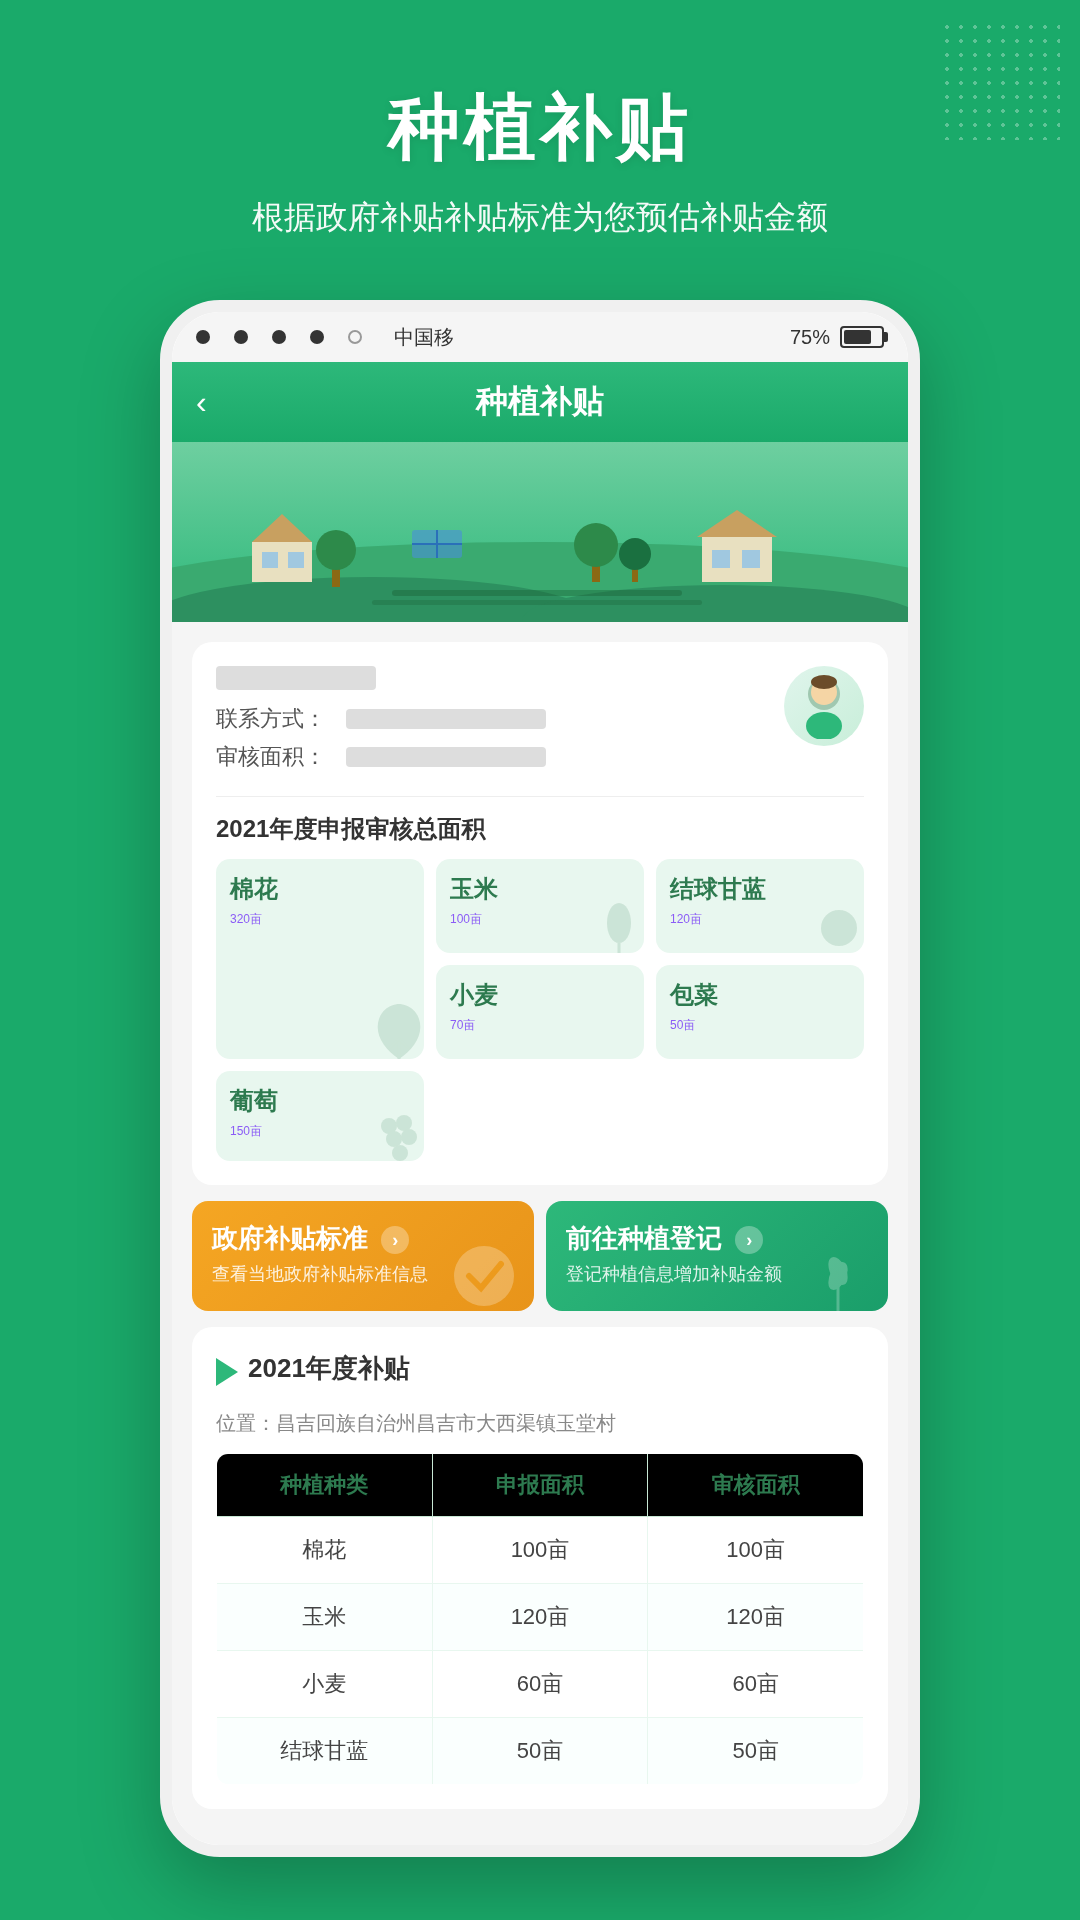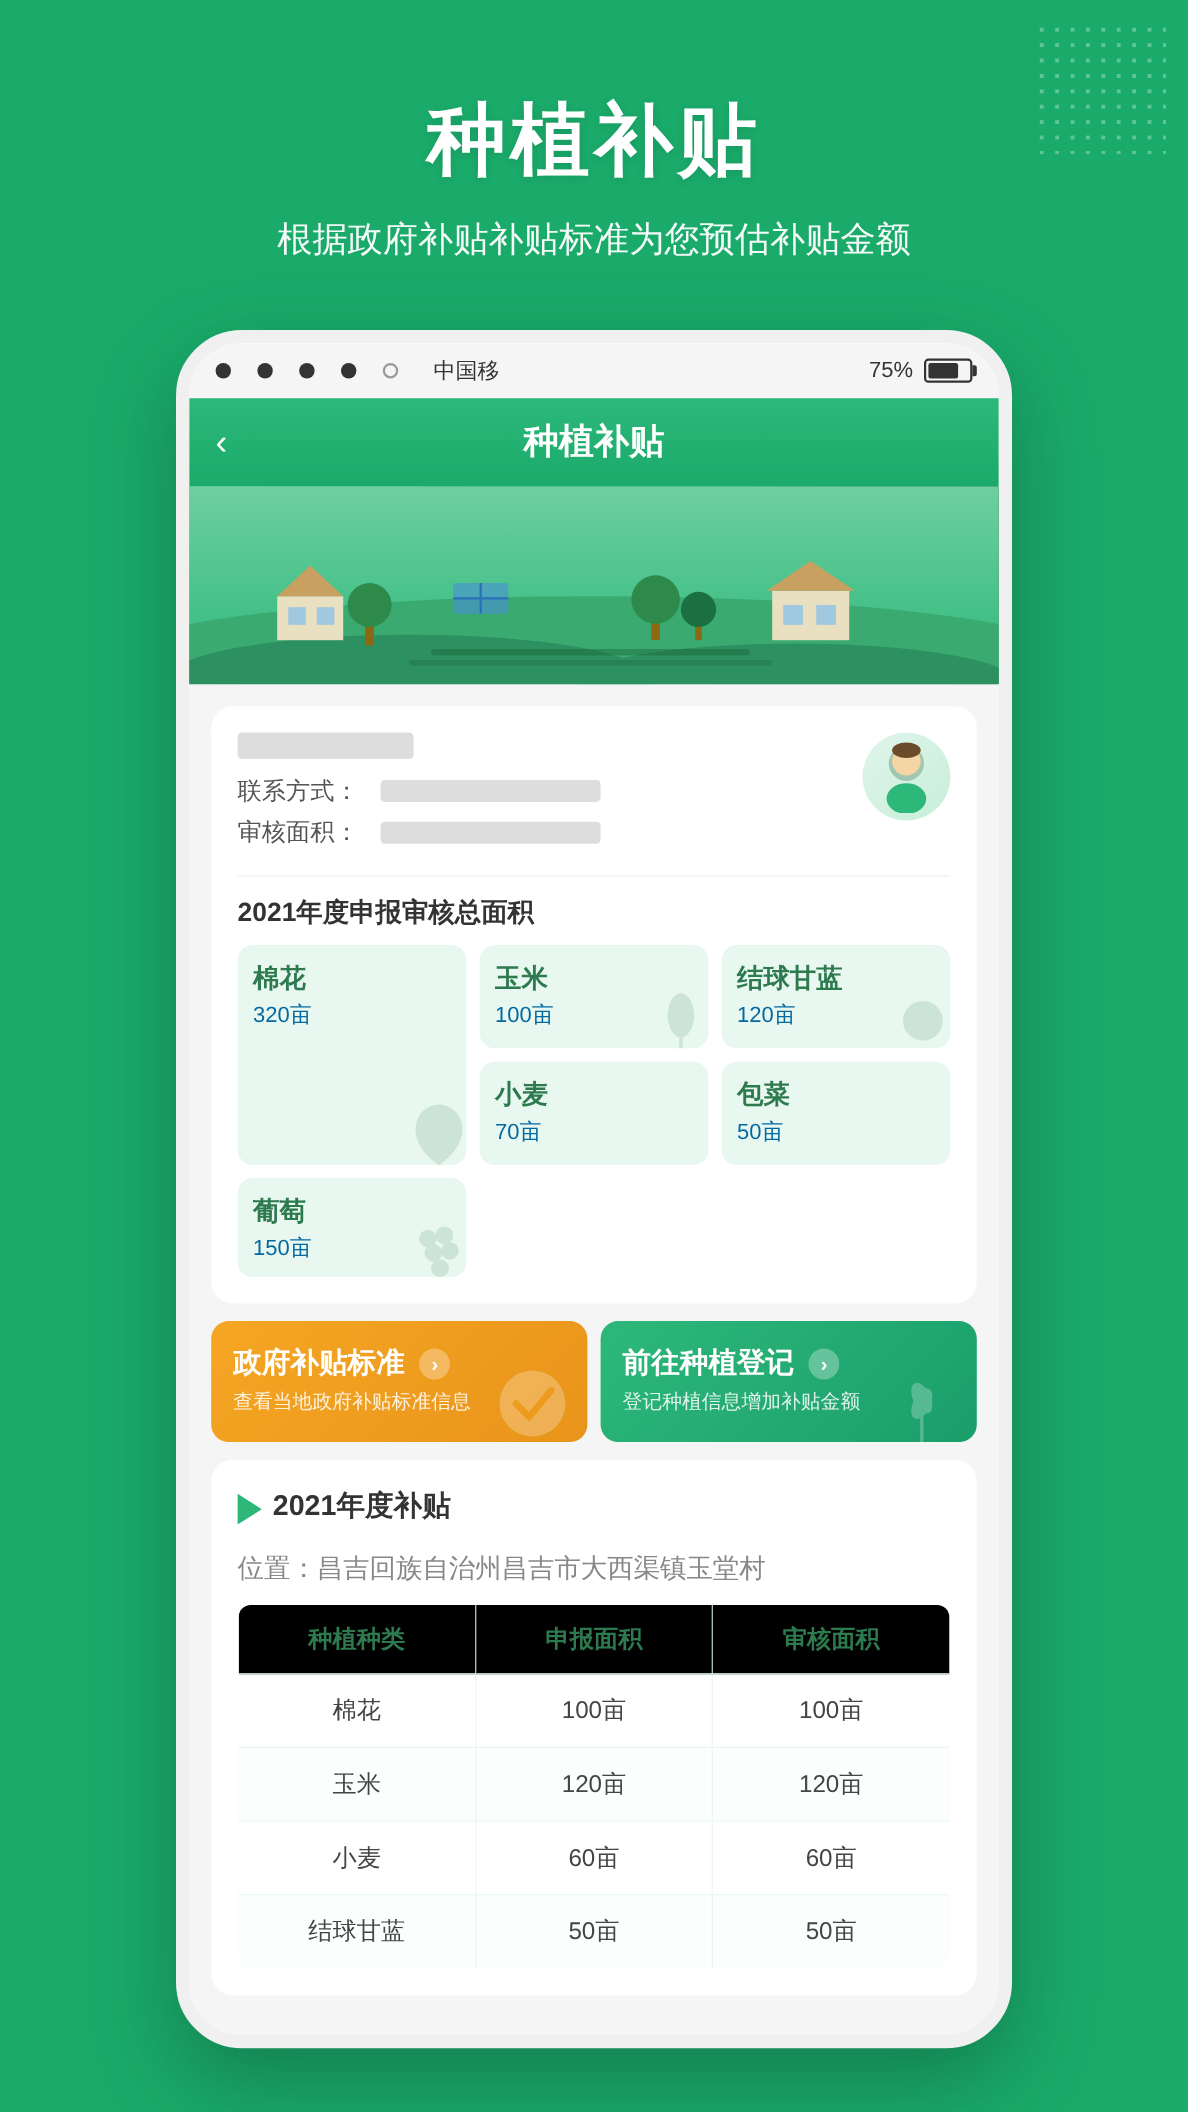--- a/index.html
+++ b/index.html
@@ -235,22 +235,22 @@
       min-height: 200px;
     }
     .crop-name {
       font-size: 24px;
       font-weight: 600;
       color: #2d7a4f;
       display: block;
       margin-bottom: 4px;
     }
     .crop-area {
-      font-size: 20px;
-      color: #0369a1;
+      font-size: 12px;
+      color: #8b5cf6;
     }
     .crop-icon-bg {
       position: absolute;
       bottom: -10px; right: -10px;
       width: 70px; height: 70px;
       opacity: 0.15;
     }
 
     
     .action-buttons {
@@ -309,21 +309,21 @@
       border-top: 14px solid transparent;
       border-bottom: 14px solid transparent;
       border-left: 22px solid #2db87a;
     }
     .section-title {
       font-size: 26px;
       font-weight: 700;
       color: #333;
     }
     .section-location {
-      font-size: 24px;
+      font-size: 20px;
       color: #888;
       margin-bottom: 16px;
     }
 
     
     .data-table {
       width: 100%;
       border-collapse: collapse;
       border: 1px solid #c8e8d5;
       border-radius: 12px;

